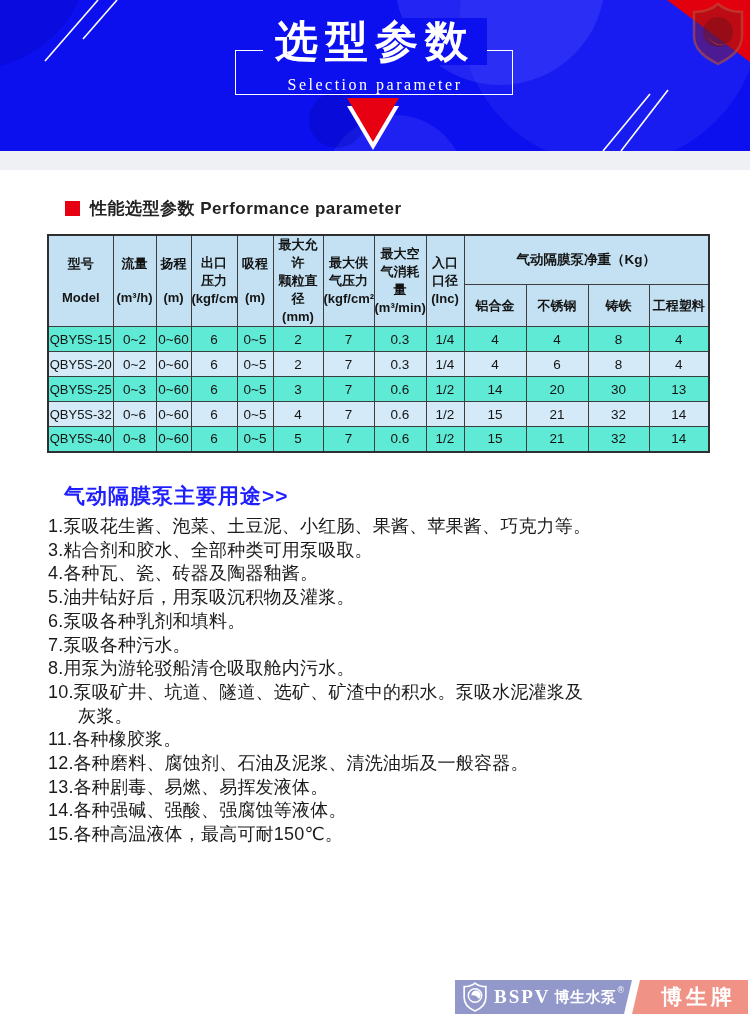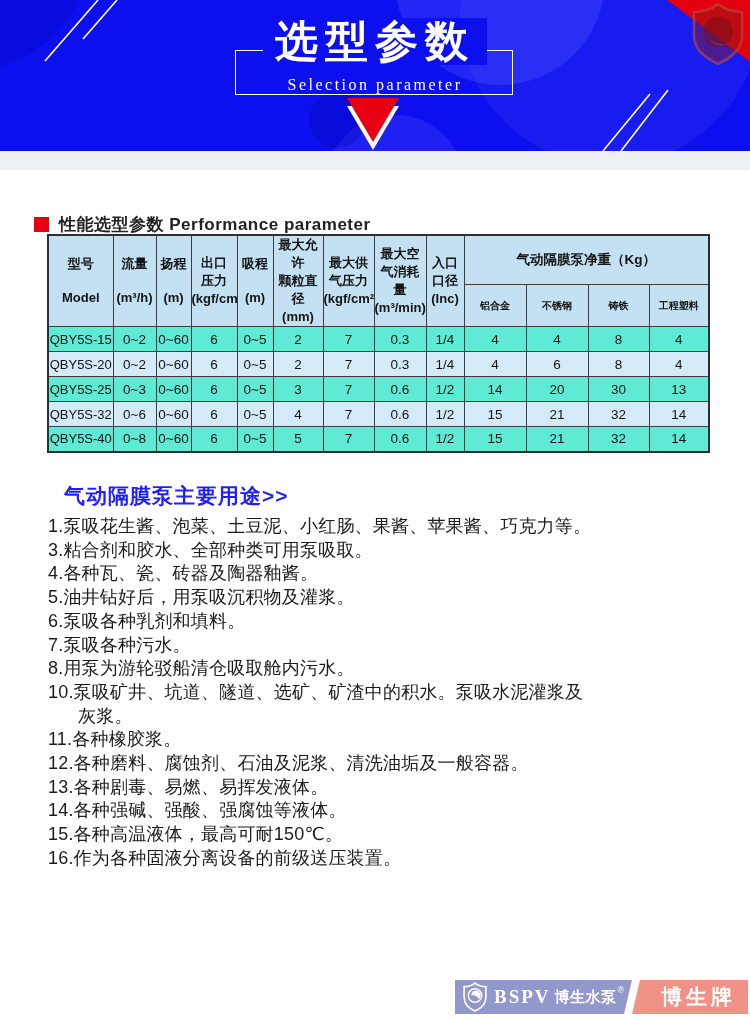--- a/index.html
+++ b/index.html
@@ -17,37 +17,37 @@
                 background:var(--banner-blue,#0d10ee);padding:0 12px;white-space:nowrap;line-height:1.1;}
   .banner-subtitle{position:absolute;left:375px;top:76px;transform:translateX(-50%);
                    color:#ffffff;font-size:16px;letter-spacing:2.5px;white-space:nowrap;
                    font-family:"Liberation Serif","DejaVu Serif",serif;}
   .down-triangle{position:absolute;left:345px;top:96px;}
   .corner{position:absolute;right:0;top:0;}
 
   .gray-strip{position:absolute;left:0;top:151px;width:750px;height:19px;background:#eff0f3;}
 
   
-  .section-head{position:absolute;left:34px;top:197px;display:flex;align-items:center;height:22px;margin-top:16px;}
+  .section-head{position:absolute;left:65px;top:197px;display:flex;align-items:center;height:22px;}
   .red-sq{width:15px;height:15px;background:var(--accent-red,#e60012);margin-right:10px;}
   .section-title{font-size:17px;font-weight:bold;color:#222222;letter-spacing:0.5px;}
 
   
   .spec-table{position:absolute;left:47px;top:234px;width:661px;table-layout:fixed;
               border-collapse:collapse;border:2px solid #2f2f2f;}
   .spec-table th,.spec-table td{border:1px solid var(--table-border,#3d3d3d);
               text-align:center;vertical-align:middle;padding:0;overflow:hidden;}
   .spec-table thead th{background:var(--table-header-bg,#c3e1f2);font-size:13px;font-weight:bold;
               color:#141414;white-space:pre-line;}
   .spec-table thead tr.group-row{height:44px;}
   .spec-table thead tr.sub-row{height:37px;}
   .spec-table thead th.l2{line-height:34px;}
   .spec-table thead th.l3{line-height:18px;}
   .spec-table thead th.group{font-size:13.5px;line-height:normal;}
-  .spec-table thead th.sub{font-size:10px;line-height:normal;}
+  .spec-table thead th.sub{font-size:13px;line-height:normal;}
   .spec-table tbody tr{height:25px;background:#5eead4;}
   .spec-table tbody tr:nth-child(even){background:var(--table-row-alt-bg,#d4eaf8);}
   .spec-table tbody td{font-size:13.5px;color:#141414;}
   .spec-table tbody td:first-child{font-size:13px;}
 
   
   .uses-heading{position:absolute;left:64px;top:482px;font-size:21px;font-weight:bold;
                 color:var(--uses-heading-blue,#1e1eff);letter-spacing:1px;}
   .uses-list{position:absolute;left:48px;top:515px;width:680px;}
   .uses-item{font-size:18px;line-height:23.7px;color:#1b1b1b;white-space:pre-line;
@@ -250,21 +250,20 @@
       <div class="uses-item">6.泵吸各种乳剂和填料。</div>
       <div class="uses-item">7.泵吸各种污水。</div>
       <div class="uses-item">8.用泵为游轮驳船清仓吸取舱内污水。</div>
       <div class="uses-item">10.泵吸矿井、坑道、隧道、选矿、矿渣中的积水。泵吸水泥灌浆及
 灰浆。</div>
       <div class="uses-item">11.各种橡胶浆。</div>
       <div class="uses-item">12.各种磨料、腐蚀剂、石油及泥浆、清洗油垢及一般容器。</div>
       <div class="uses-item">13.各种剧毒、易燃、易挥发液体。</div>
       <div class="uses-item">14.各种强碱、强酸、强腐蚀等液体。</div>
       <div class="uses-item">15.各种高温液体，最高可耐150℃。</div>
-      <div class="uses-item">16.作为各种固液分离设备的前级送压装置。</div>
     </div>
 
   <div class="footer-logo">
     <div class="logo-right">
       <span>博生牌</span>
     </div>
     <div class="logo-left">
       <svg class="shield" width="28" height="30" viewBox="0 0 24 29">
         <path d="M12 1 C9 3.5 5 4.5 1.5 4.5 L1.5 15 C1.5 21.5 6 25.5 12 28 C18 25.5 22.5 21.5 22.5 15 L22.5 4.5 C19 4.5 15 3.5 12 1 Z" fill="none" stroke="#ffffff" stroke-width="1.6"></path>
         <circle cx="12" cy="13" r="6.5" fill="none" stroke="#ffffff" stroke-width="1.4"></circle>

